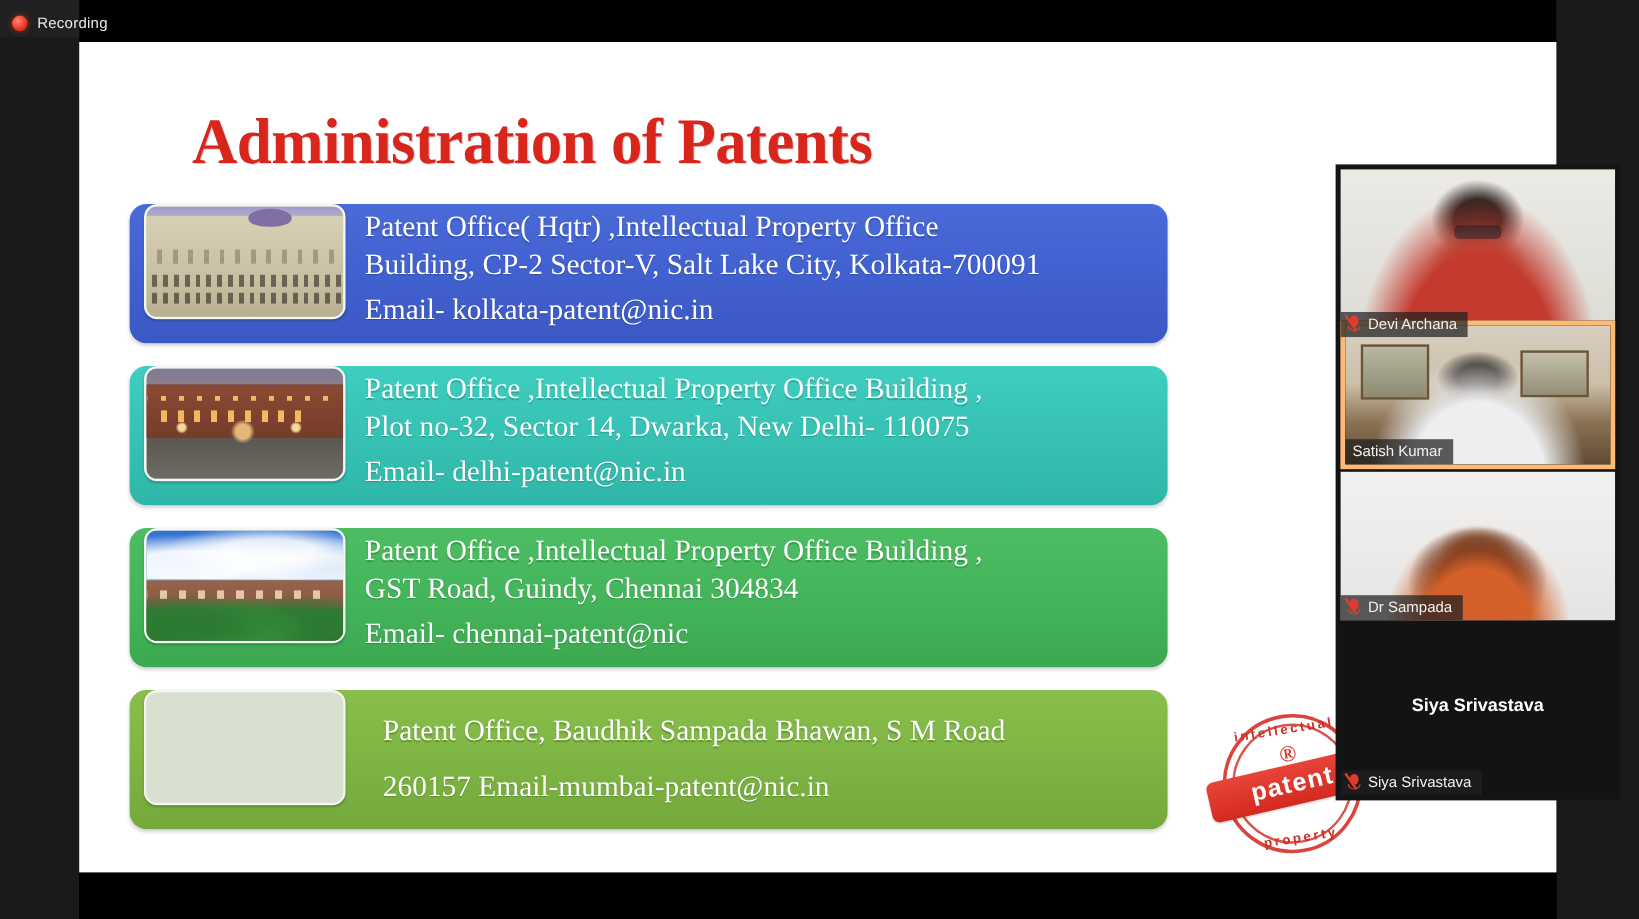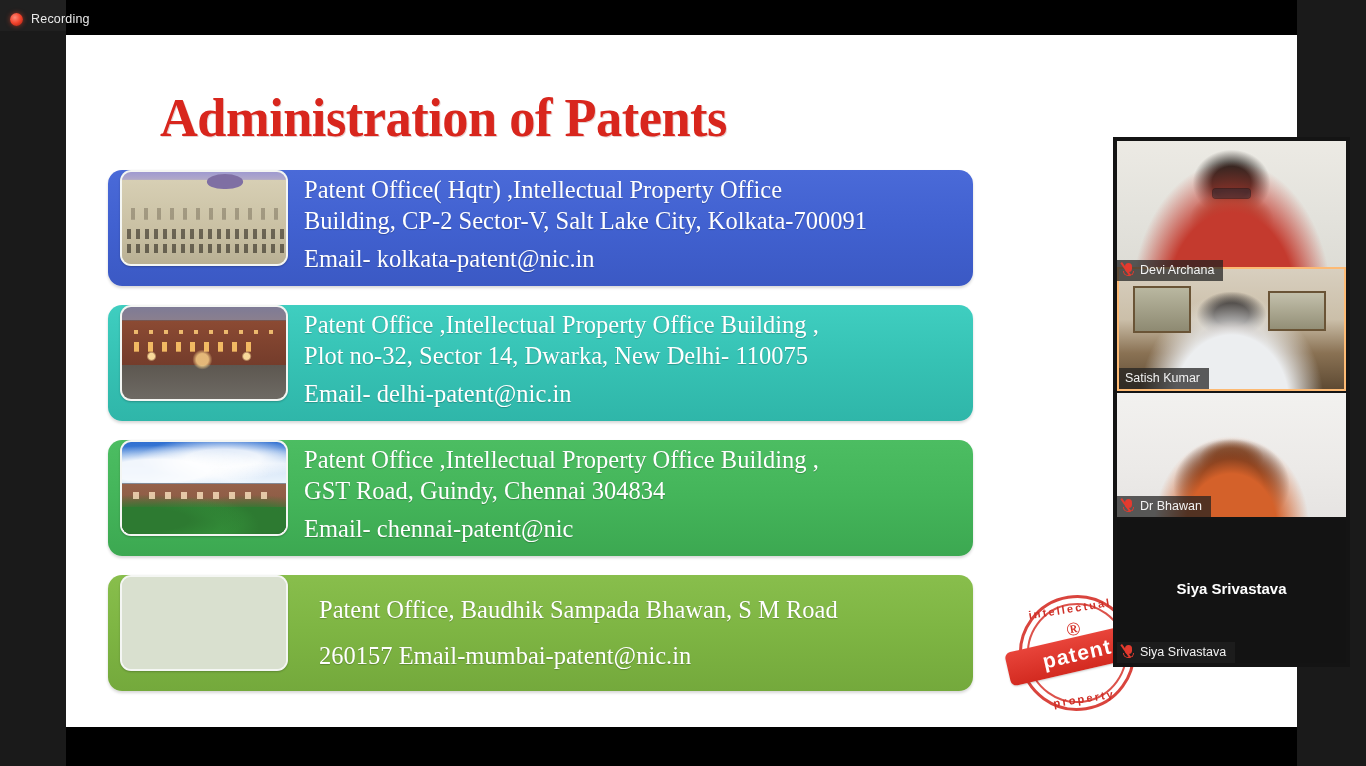--- a/index.html
+++ b/index.html
@@ -248,21 +248,21 @@
     background: #141414;
     z-index: 20;
   }
   .tile {
     position: absolute;
     left: 4px; width: 229px;
     overflow: hidden;
     background: #1d1d1d;
   }
   .tile-1 { top: 4px;   height: 140px; }
-  .tile-2 { top: 130px; height: 124px; border: 2px solid #fdba74; }
+  .tile-2 { top: 130px; height: 124px; border: 4px solid #fdba74; }
   .tile-3 { top: 256px; height: 124px; }
   .tile-4 { top: 382px; height: 144px; background: #131313; }
 
   .cam { position: absolute; inset: 0; }
   
   .cam-1 {
     background:
       radial-gradient(ellipse at 50% 118%, #c43a2e 0 40%, transparent 62%),
       radial-gradient(ellipse at 50% 56%, #9a7150 0 13%, transparent 26%),
       radial-gradient(ellipse at 50% 30%, #2a2420 0 12%, transparent 24%),
@@ -449,21 +449,21 @@
     </div>
 
     <div class="tile tile-3">
       <div class="cam cam-3"></div>
       <div class="name-tag">
         <span class="mic-muted">
           <span class="body"></span>
             <span class="base"></span>
             <span class="slash"></span>
         </span>
-        <span>Dr Bhawan</span>
+        <span>Dr Sampada</span>
       </div>
     </div>
 
     <div class="tile tile-4">
       <div class="cam cam-4"></div>
       <div class="tile-center-name">Siya Srivastava</div>
       <div class="name-tag">
         <span class="mic-muted">
           <span class="body"></span>
             <span class="base"></span>

